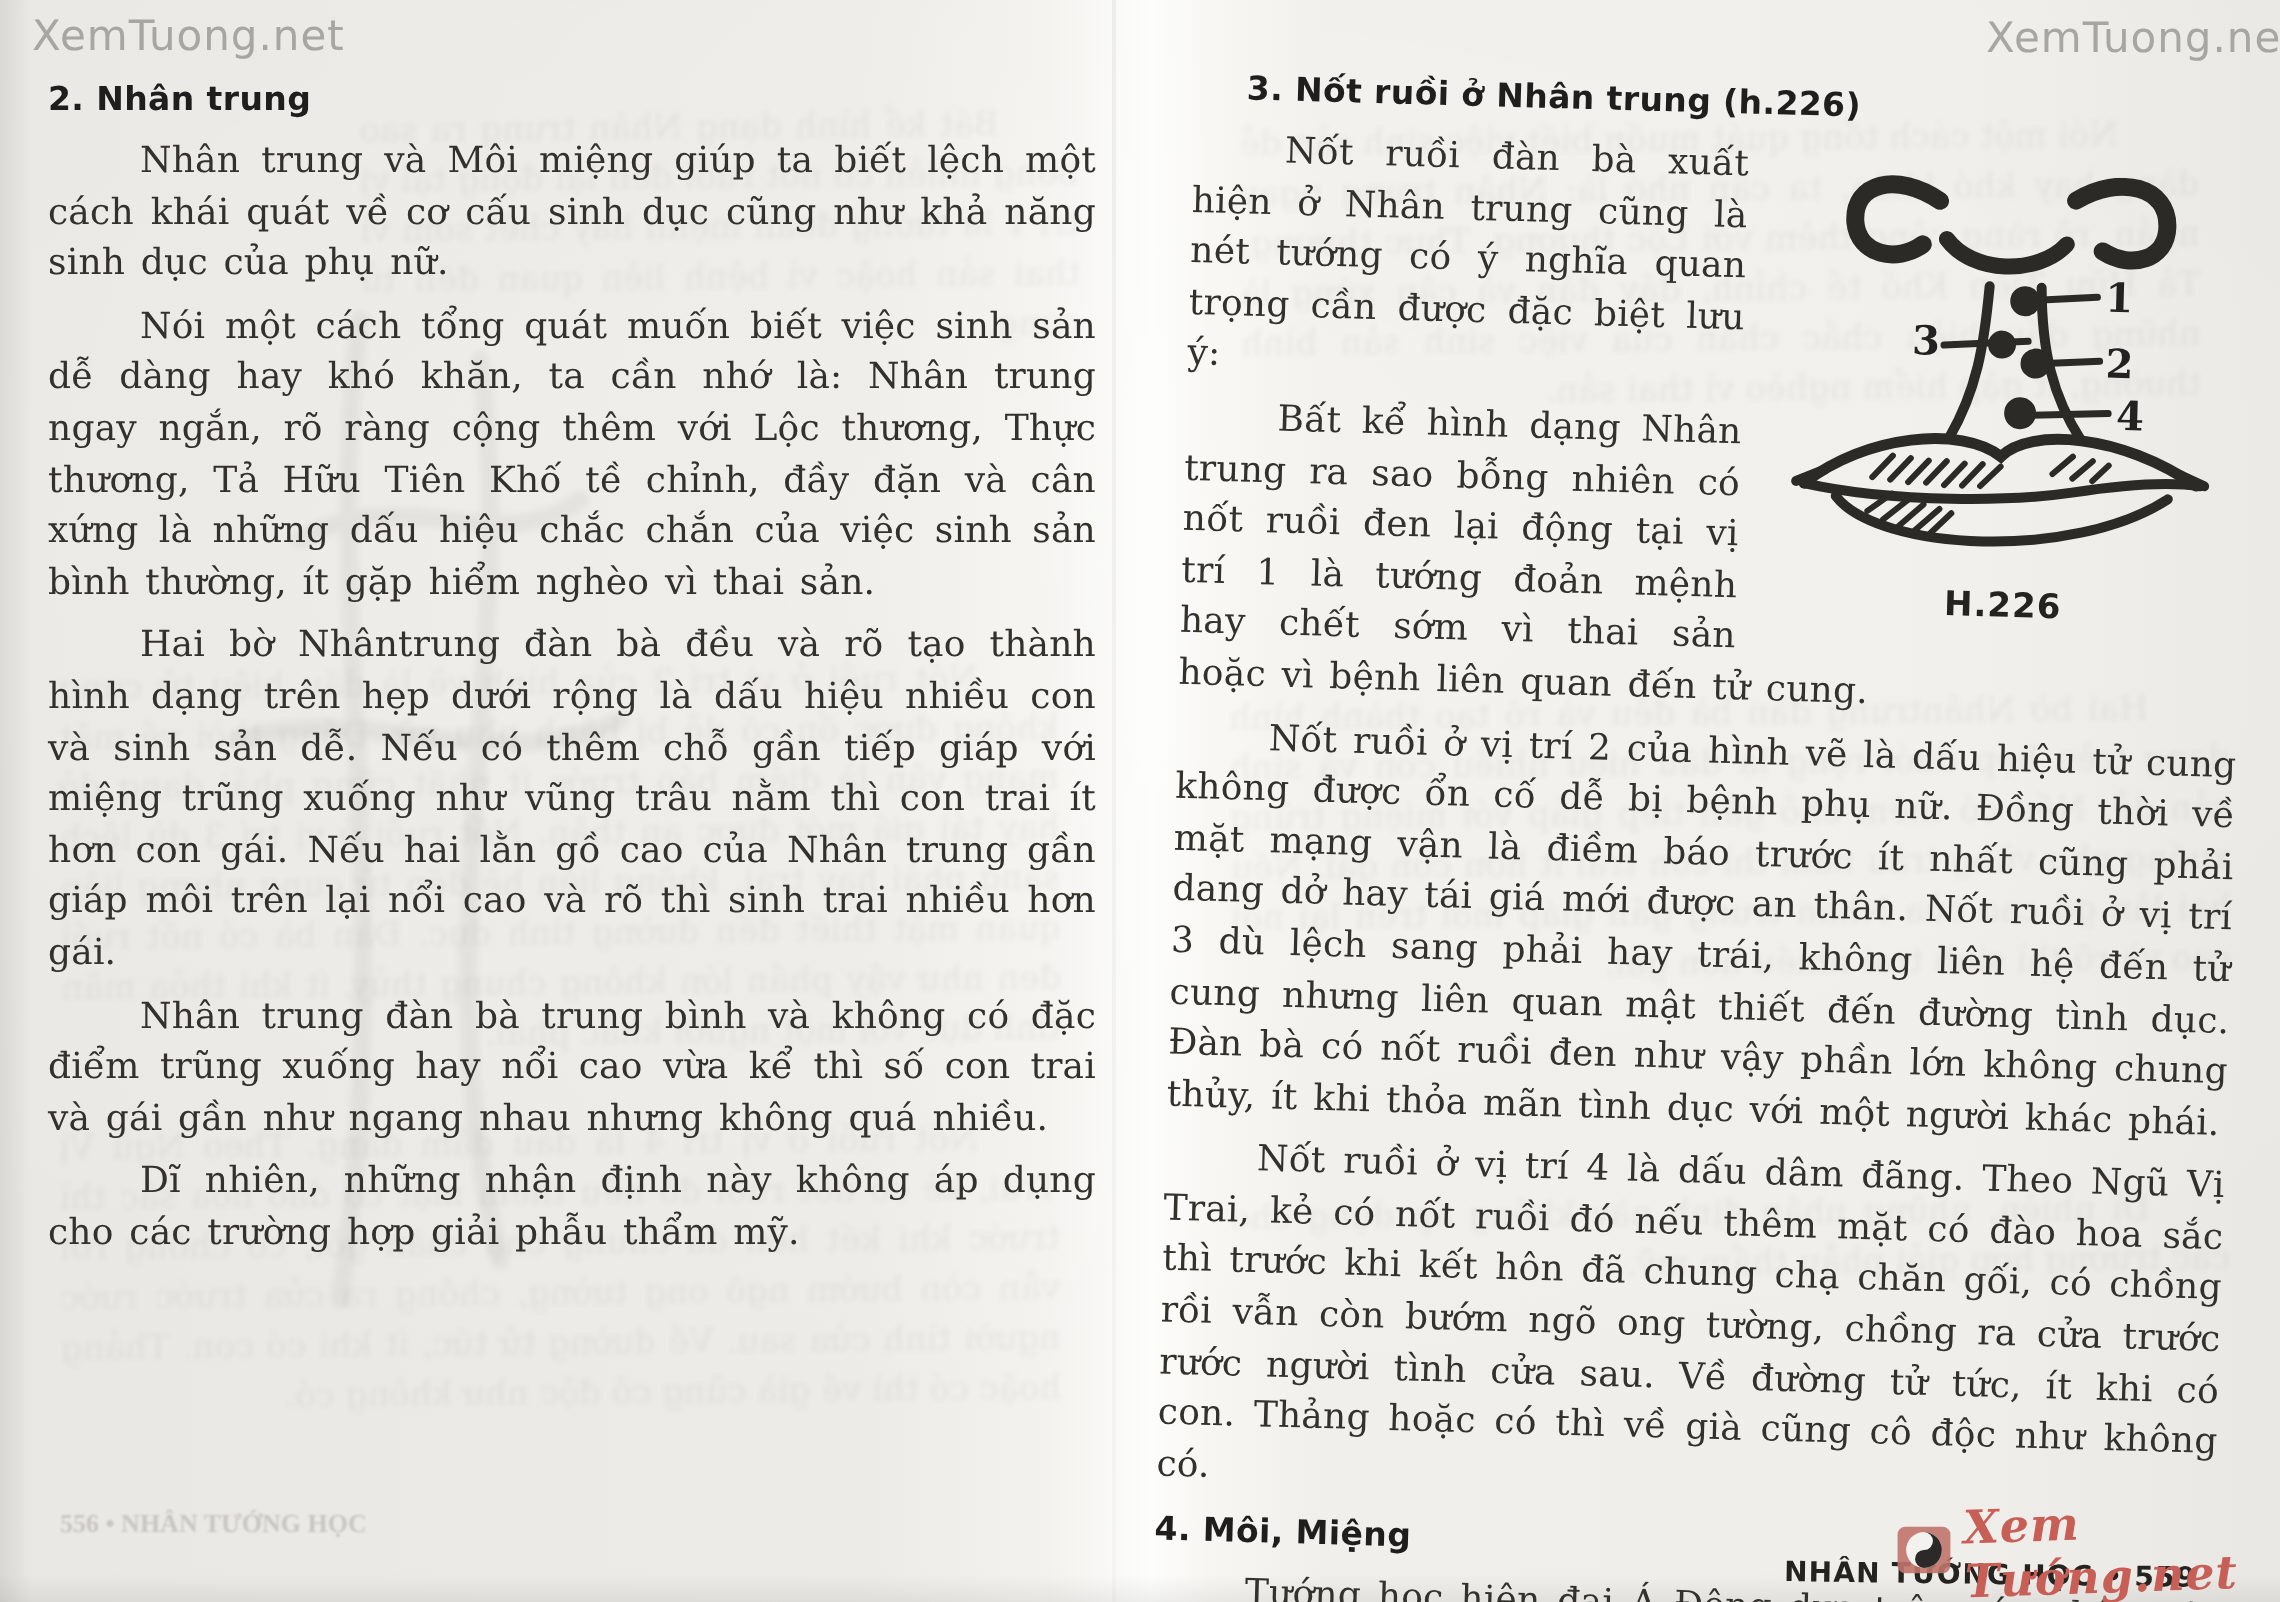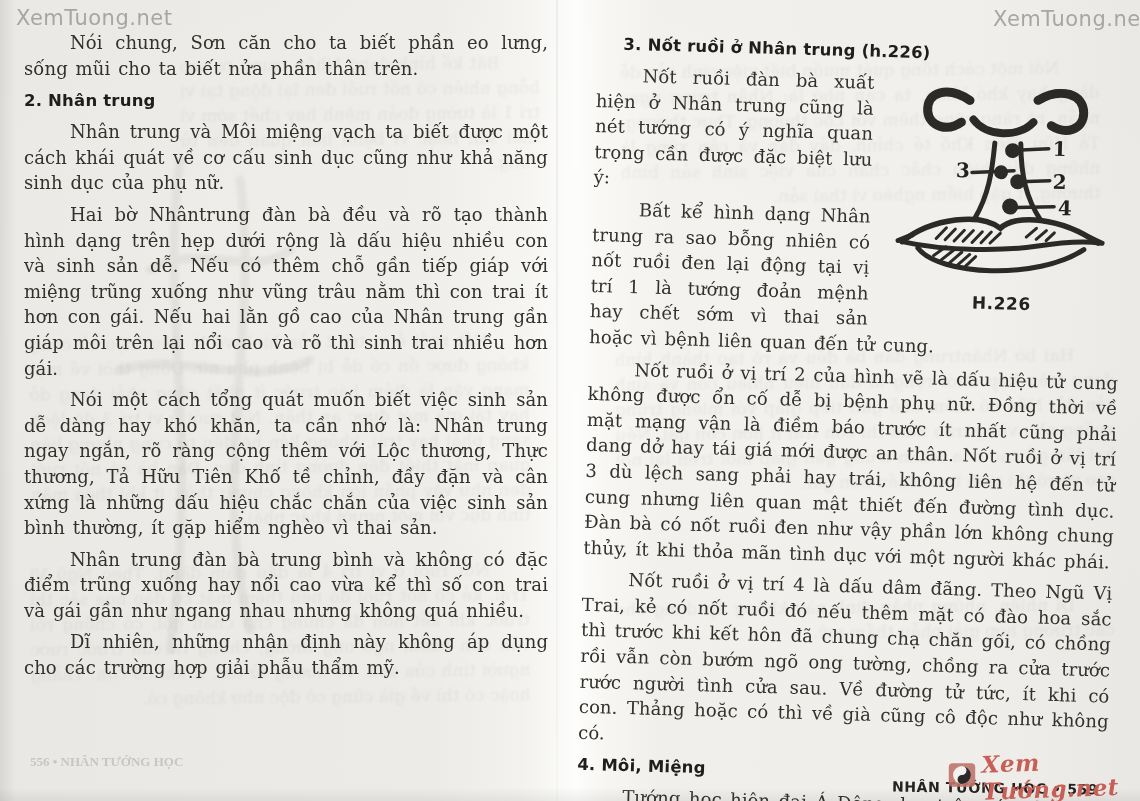--- a/index.html
+++ b/index.html
@@ -71,25 +71,24 @@
       <path d="M180 30 C 200 180, 150 320, 190 480"></path>
       <path d="M60 220 C 120 200, 190 240, 250 210"></path>
       <path d="M90 120 C 140 90, 190 130, 230 100"></path>
     </g>
   </svg>
 
   <div class="wm" style="left:16px;top:6px;">XemTuong.net</div>
   <div class="wm" style="left:993px;top:7px;">XemTuong.net</div>
 
   <div class="page page-left">
-    <p class="para">Nói chung, Sơn căn cho ta biết phần eo lưng, sống mũi cho ta biết nửa phần thân trên.</p>
     <div class="h-sec">2. Nhân trung</div>
-    <p class="para">Nhân trung và Môi miệng vạch ta biết được một cách khái quát về cơ cấu sinh dục cũng như khả năng sinh dục của phụ nữ.</p>
+    <p class="para">Nhân trung và Môi miệng giúp ta biết lệch một cách khái quát về cơ cấu sinh dục cũng như khả năng sinh dục của phụ nữ.</p>
+    <p class="para">Nói một cách tổng quát muốn biết việc sinh sản dễ dàng hay khó khăn, ta cần nhớ là: Nhân trung ngay ngắn, rõ ràng cộng thêm với Lộc thương, Thực thương, Tả Hữu Tiên Khố tề chỉnh, đầy đặn và cân xứng là những dấu hiệu chắc chắn của việc sinh sản bình thường, ít gặp hiểm nghèo vì thai sản.</p>
     <p class="para">Hai bờ Nhântrung đàn bà đều và rõ tạo thành hình dạng trên hẹp dưới rộng là dấu hiệu nhiều con và sinh sản dễ. Nếu có thêm chỗ gần tiếp giáp với miệng trũng xuống như vũng trâu nằm thì con trai ít hơn con gái. Nếu hai lằn gồ cao của Nhân trung gần giáp môi trên lại nổi cao và rõ thì sinh trai nhiều hơn gái.</p>
-    <p class="para">Nói một cách tổng quát muốn biết việc sinh sản dễ dàng hay khó khăn, ta cần nhớ là: Nhân trung ngay ngắn, rõ ràng cộng thêm với Lộc thương, Thực thương, Tả Hữu Tiên Khố tề chỉnh, đầy đặn và cân xứng là những dấu hiệu chắc chắn của việc sinh sản bình thường, ít gặp hiểm nghèo vì thai sản.</p>
     <p class="para">Nhân trung đàn bà trung bình và không có đặc điểm trũng xuống hay nổi cao vừa kể thì số con trai và gái gần như ngang nhau nhưng không quá nhiều.</p>
     <p class="para">Dĩ nhiên, những nhận định này không áp dụng cho các trường hợp giải phẫu thẩm mỹ.</p>
   </div>
   <div class="footer footer-left">558 • NHÂN TƯỚNG HỌC</div>
 
   <div class="page page-right">
     <div class="h-sec h-indent">3. Nốt ruồi ở Nhân trung  (h.226)</div>
 
     <div class="figure">
       <svg width="230" height="200" viewBox="0 0 230 200">

